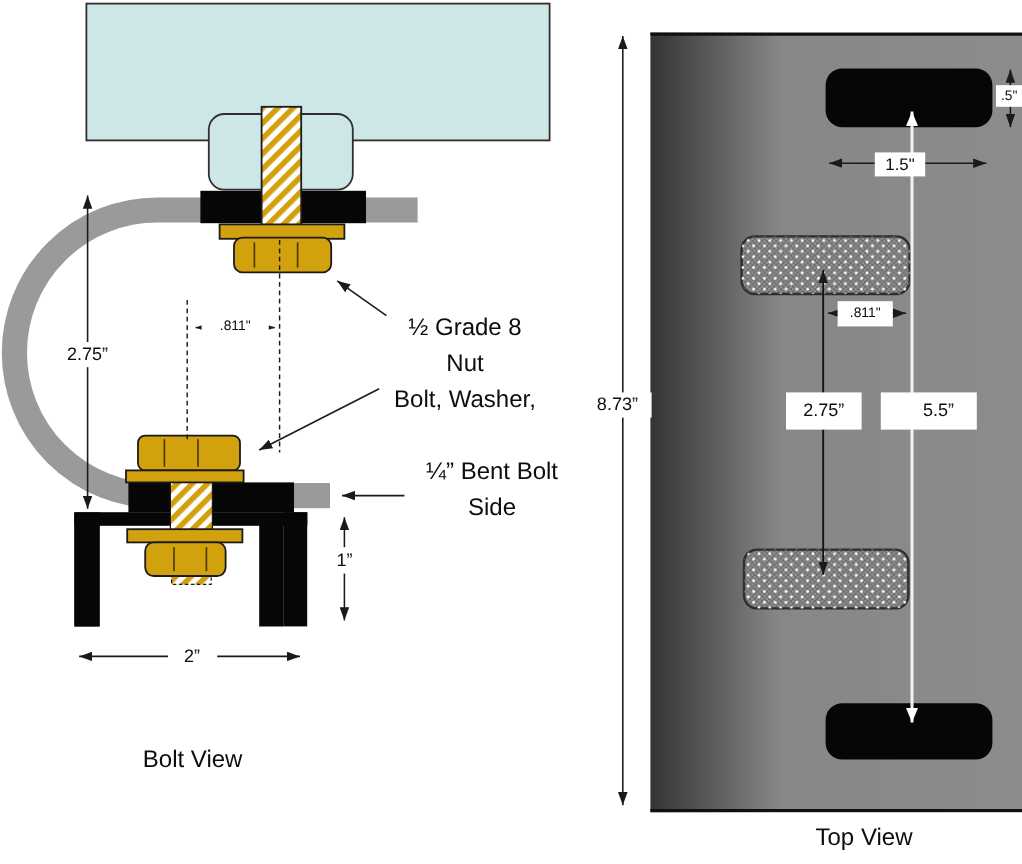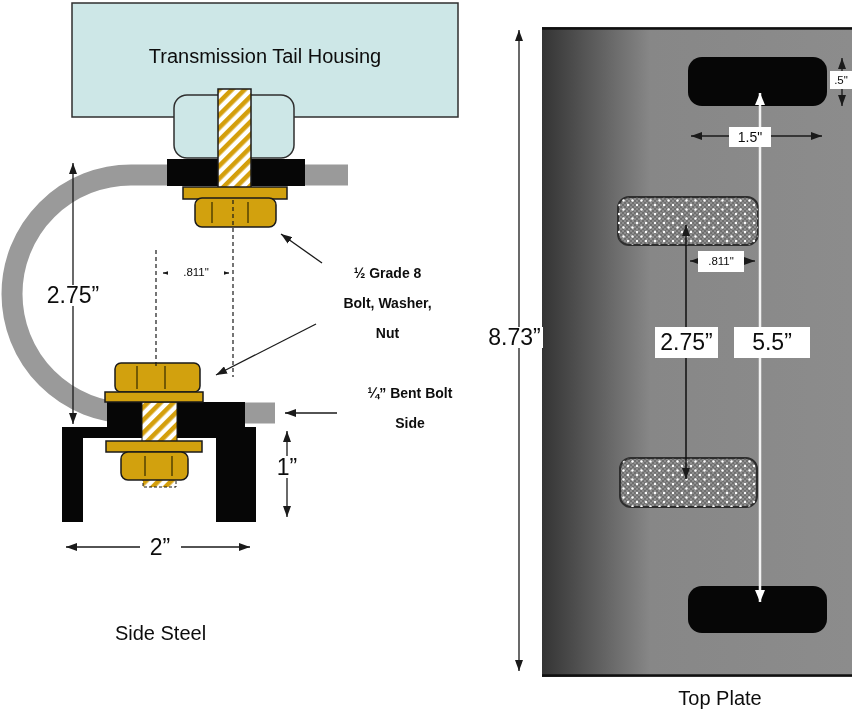--- a/index.html
+++ b/index.html
@@ -3,24 +3,24 @@
 <meta charset="utf-8">
 <style>
   html,body{margin:0;padding:0;background:#fff;}
   #stage{
     position:relative;width:852px;height:720px;background:#fff;overflow:hidden;
     font-family:"Liberation Sans",sans-serif;color:#0d0d0d;
   }
   #stage svg{position:absolute;left:0;top:0;}
   .lbl{position:absolute;text-align:center;white-space:nowrap;color:#0d0d0d;}
   .big{font-size:20px;line-height:22px;}
-  .dim{font-size:23px;line-height:21px;}
+  .dim{font-size:15px;line-height:21px;}
   .dimsm{font-size:11.5px;line-height:13px;}
   .wbg{background:#fff;}
-  .note{font-size:14px;line-height:30px;font-weight:bold;}
+  .note{font-size:20px;line-height:30px;}
   .box{display:flex;align-items:center;justify-content:center;}
 </style>
 </head>
 <body>
 
 <div id="stage">
 
 <svg width="852" height="720" viewBox="0 0 852 720">
   <defs>
     <marker id="arrB" viewBox="0 0 12 8" markerWidth="12" markerHeight="8" refX="11" refY="4" orient="auto-start-reverse" markerUnits="userSpaceOnUse">
@@ -137,50 +137,49 @@
     </g>
     <g>
       <line x1="686" y1="225" x2="686" y2="479" stroke="#111111" stroke-width="1.5" marker-start="url(#arrB)" marker-end="url(#arrB)"></line>
     </g>
     <g>
       <line x1="760" y1="93" x2="760" y2="602" style="stroke:var(--white-line)" stroke-width="2.5" marker-start="url(#arrW)" marker-end="url(#arrW)"></line>
     </g>
   </g>
 </svg>
 
-<div class="lbl big" style="left:82px;top:45px;width:366px;">Transmission Tail Housing</div>
 
 <div class="lbl dim wbg" style="left:44px;top:285px;width:58px;">2.75”</div>
 
 <div class="lbl dimsm wbg" style="left:168px;top:266px;width:56px;">.811"</div>
 
 <div class="lbl note" style="left:300px;top:258px;width:175px;">
   <div>½ Grade 8</div>
+  <div>Nut</div>
   <div>Bolt, Washer,</div>
-  <div>Nut</div>
 </div>
 
 <div class="lbl note" style="left:325px;top:378px;width:170px;">
   <div>¼” Bent Bolt</div>
   <div>Side</div>
 </div>
 
 <div class="lbl dim" style="left:272px;top:457px;width:30px;">1”</div>
 
 <div class="lbl dim wbg" style="left:140px;top:537px;width:40px;">2”</div>
 
-<div class="lbl big" style="left:98px;top:622px;width:125px;">Side Steel</div>
+<div class="lbl big" style="left:98px;top:622px;width:125px;">Bolt View</div>
 
 <div class="lbl dim wbg" style="left:486px;top:327px;width:57px;">8.73”</div>
 
 <div class="lbl dim wbg box" style="left:655px;top:327px;width:63px;height:31px;">2.75”</div>
 
-<div class="lbl dim wbg box" style="left:734px;top:327px;width:76px;height:31px;">5.5”</div>
+<div class="lbl dim wbg box" style="left:734px;top:327px;width:64px;height:31px;padding-left:16px;">5.5”</div>
 
 <div class="lbl dimsm wbg box" style="left:698px;top:251px;width:46px;height:21px;">.811"</div>
 
 <div class="lbl wbg box" style="left:729px;top:127px;width:42px;height:20px;font-size:14px;">1.5"</div>
 
 <div class="lbl dimsm wbg box" style="left:830px;top:71px;width:22px;height:18px;">.5"</div>
 
-<div class="lbl big" style="left:659px;top:687px;width:122px;">Top Plate</div>
+<div class="lbl big" style="left:659px;top:687px;width:122px;">Top View</div>
 
 </div>
 
 </body></html>

